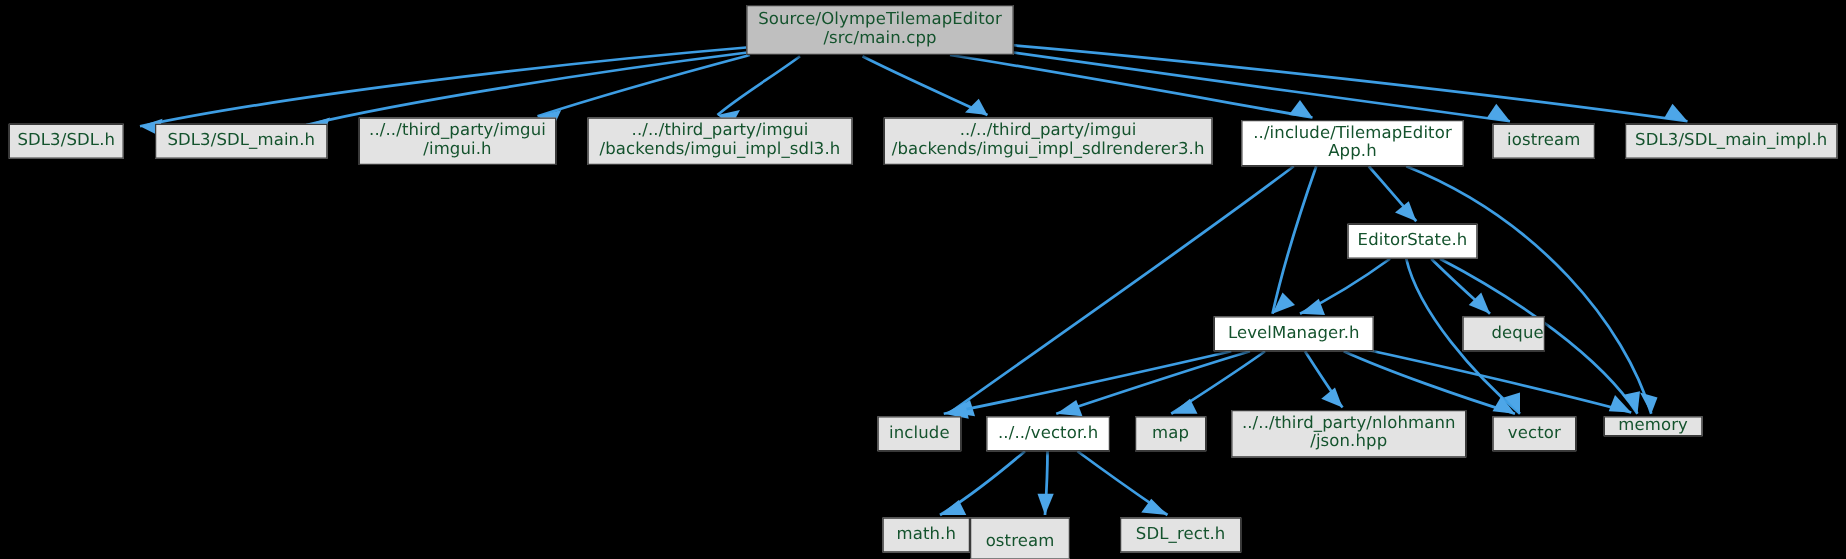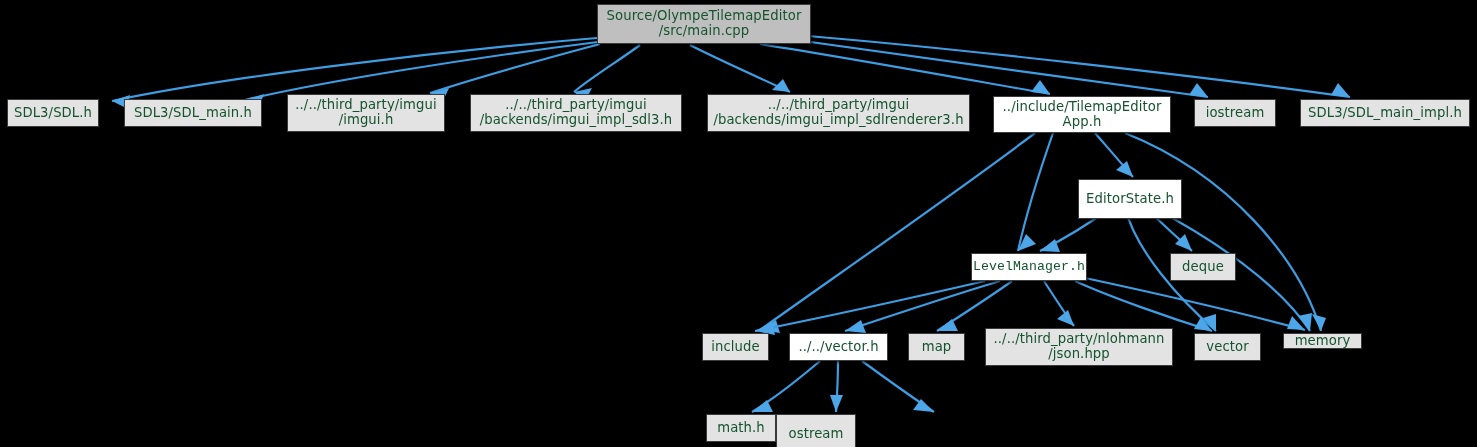--- a/index.html
+++ b/index.html
@@ -115,25 +115,26 @@
     <div class="node fill-gray" style="left: 287px; top: 94px; width: 158px; height: 38px;"><span class="node-label">../../third_party/imgui
 /imgui.h</span></div>
     <div class="node fill-gray" style="left: 470px; top: 94px; width: 212px; height: 38px;"><span class="node-label">../../third_party/imgui
 /backends/imgui_impl_sdl3.h</span></div>
     <div class="node fill-gray" style="left: 707px; top: 94px; width: 263px; height: 38px;"><span class="node-label">../../third_party/imgui
 /backends/imgui_impl_sdlrenderer3.h</span></div>
     <div class="node fill-white" style="left: 993px; top: 96px; width: 178px; height: 37px;"><span class="node-label">../include/TilemapEditor
 App.h</span></div>
     <div class="node fill-gray" style="left: 1194px; top: 99px; width: 82px; height: 28px;"><span class="node-label">iostream</span></div>
     <div class="node fill-gray" style="left: 1300px; top: 99px; width: 170px; height: 28px;"><span class="node-label">SDL3/SDL_main_impl.h</span></div>
-    <div class="node fill-white" style="left: 1078px; top: 179px; width: 104px; height: 40px;"><span class="node-label">EditorState.h</span></div>
-    <div class="node fill-white" style="left: 971px; top: 253px; width: 116px; height: 28px; font-family: Liberation Mono, monospace;"><span class="node-label">LevelManager.h</span></div>
-    <div class="node fill-gray" style="left: 1170px; top: 253px; width: 66px; height: 28px;"><span class="node-label">deque</span></div>
+    <div class="node fill-white" style="left: 1078px; top: 179px; width: 104px; height: 28px;"><span class="node-label">EditorState.h</span></div>
+    <div class="node fill-white" style="left: 971px; top: 253px; width: 128px; height: 28px;"><span class="node-label">LevelManager.h</span></div>
+    <div class="node fill-gray" style="left: 1170px; top: 253px; width: 66px; height: 28px; justify-content: flex-end;"><span class="node-label">deque</span></div>
     <div class="node fill-gray" style="left: 702px; top: 333px; width: 67px; height: 28px;"><span class="node-label">include</span></div>
     <div class="node fill-white" style="left: 789px; top: 333px; width: 99px; height: 28px;"><span class="node-label">../../vector.h</span></div>
     <div class="node fill-gray" style="left: 908px; top: 333px; width: 57px; height: 28px;"><span class="node-label">map</span></div>
     <div class="node fill-gray" style="left: 985px; top: 328px; width: 188px; height: 38px;"><span class="node-label">../../third_party/nlohmann
 /json.hpp</span></div>
     <div class="node fill-gray" style="left: 1194px; top: 333px; width: 67px; height: 28px;"><span class="node-label">vector</span></div>
     <div class="node fill-gray" style="left: 1283px; top: 333px; width: 79px; height: 16px;"><span class="node-label">memory</span></div>
     <div class="node fill-gray" style="left: 706px; top: 414px; width: 70px; height: 28px;"><span class="node-label">math.h</span></div>
     <div class="node fill-gray" style="left: 776px; top: 414px; width: 80px; height: 40px;"><span class="node-label">ostream</span></div>
+    <div class="node fill-gray" style="left: 896px; top: 414px; width: 97px; height: 28px;"><span class="node-label">SDL_rect.h</span></div>
   </div>
 
 </body></html>

